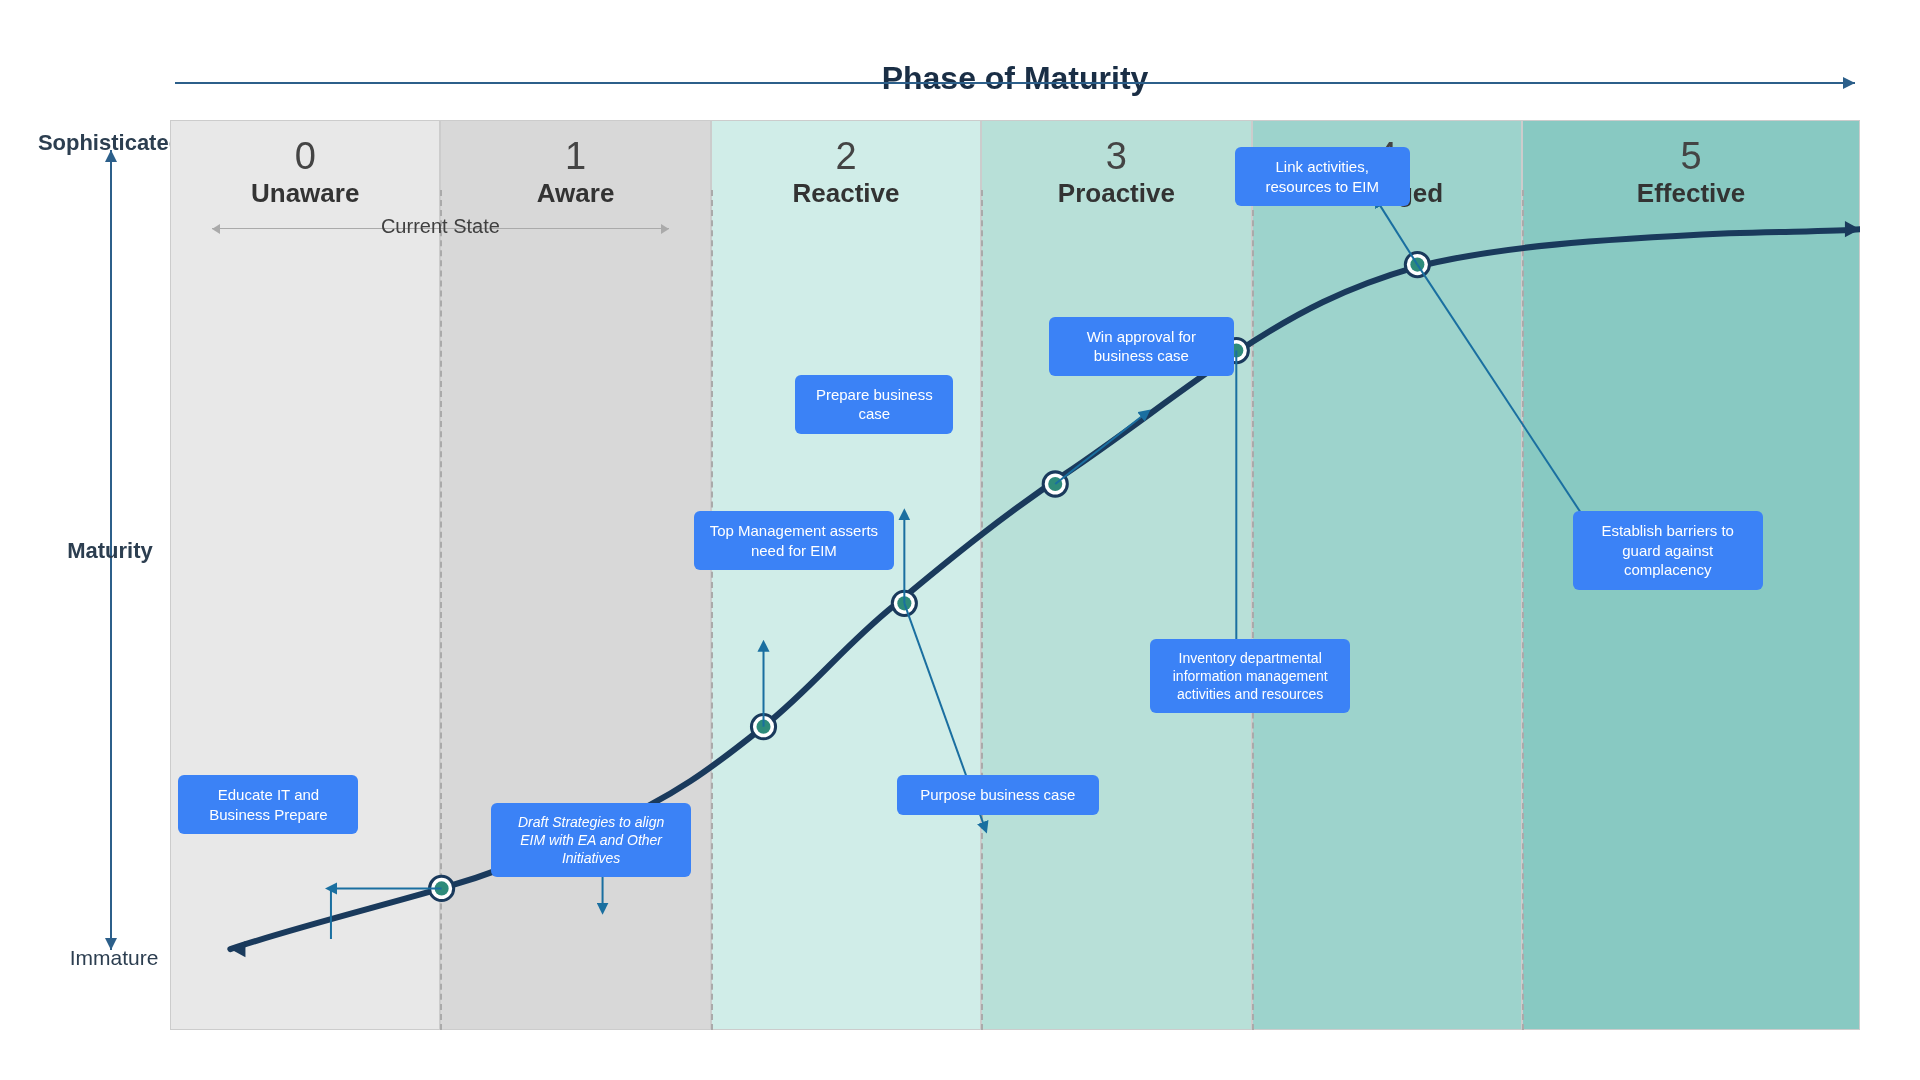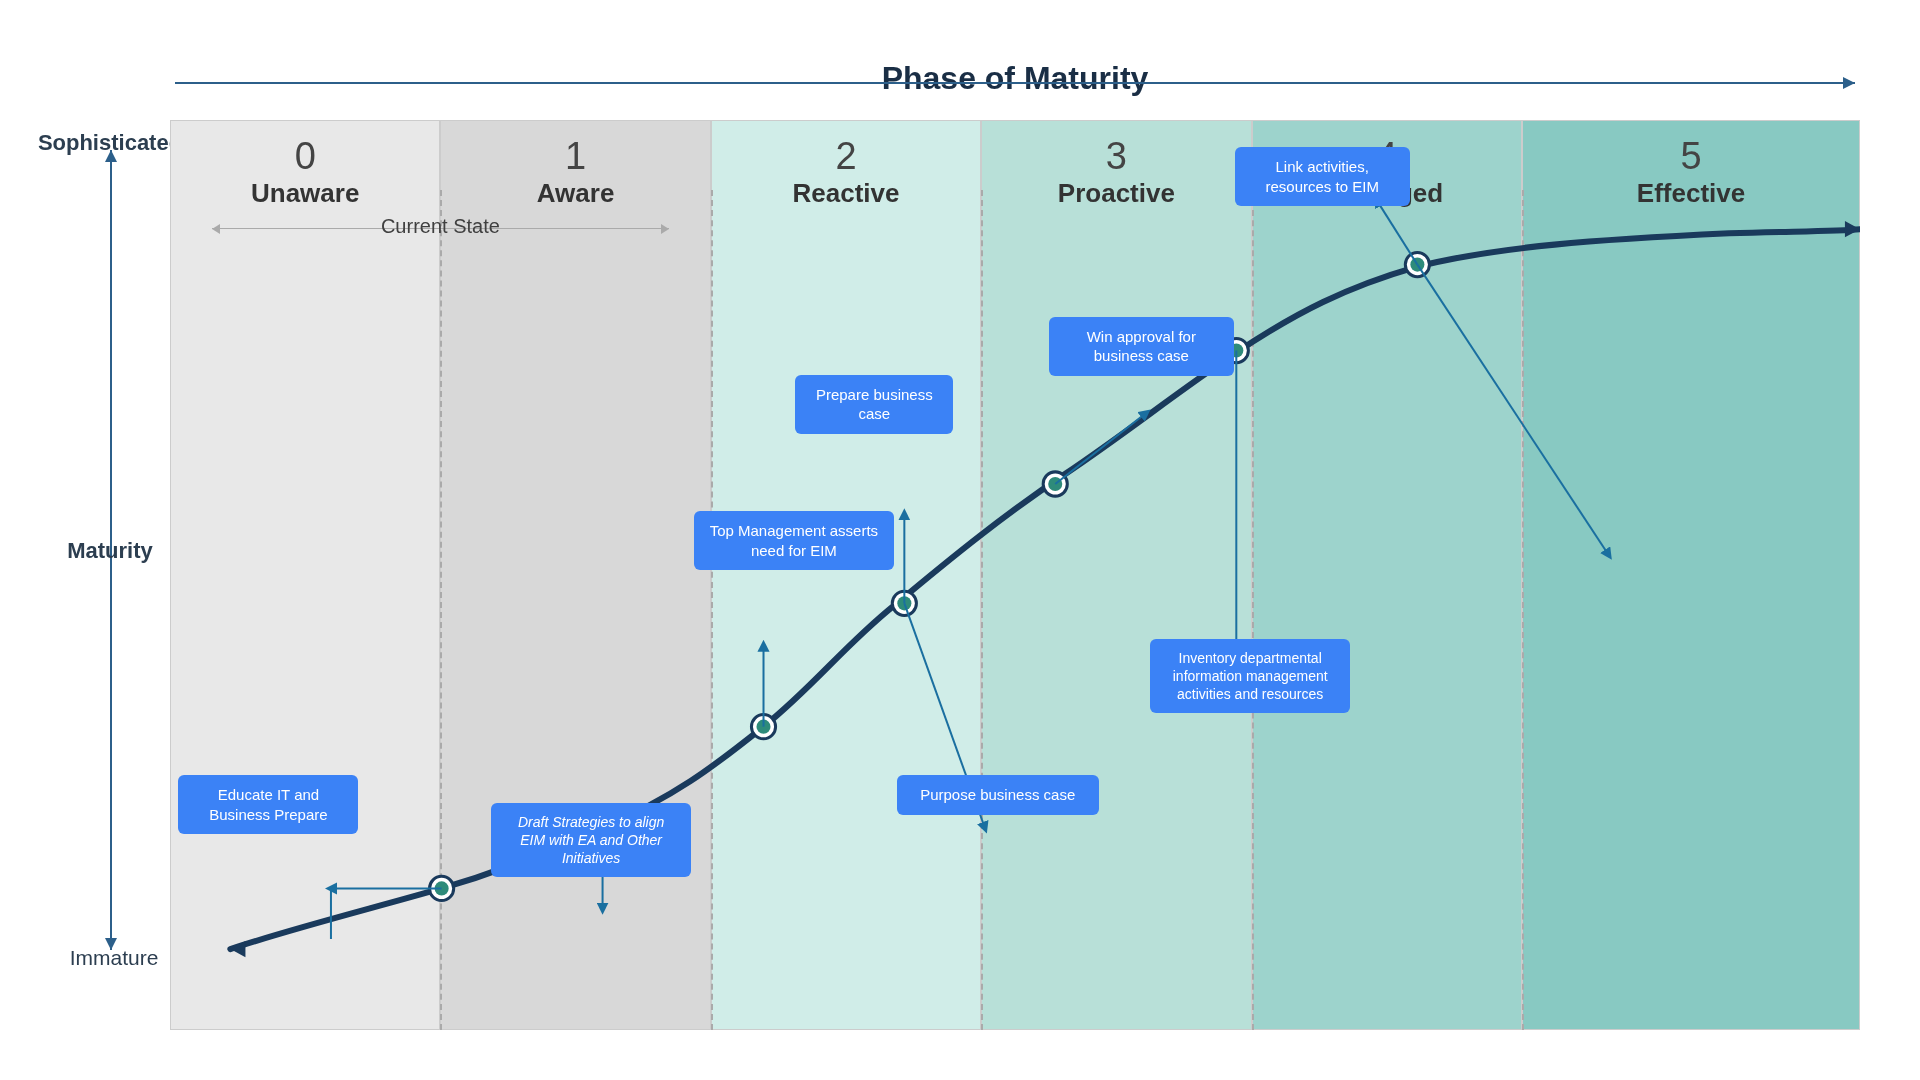--- a/index.html
+++ b/index.html
@@ -443,20 +443,23 @@
       </div>
 
       <div class="info-box" style="left: 52%; top: 18%; width: 185px; font-size:15px;margin-top:33px;">
         <span>Win approval for business case</span>
       </div>
 
       <div class="info-box" style="left: 63%; top: 3%; width: 175px; font-size:15px;">
         <span>Link activities, resources to EIM</span>
       </div>
 
+      <div class="info-box" style="left: 83%; top: 43%; width: 190px; font-size:15px;">
+        <span>Establish barriers to guard against complacency</span>
+      </div>
 
       <div class="info-box" style="left: 43%; top: 72%; width: 202px; font-size:15px;">
         <span>Purpose business case</span>
       </div>
 
       <div class="info-box" style="left: 58%; top: 57%; width: 200px; font-size:14px;">
         <span>Inventory departmental information management activities and resources</span>
       </div>
 
     </div>

